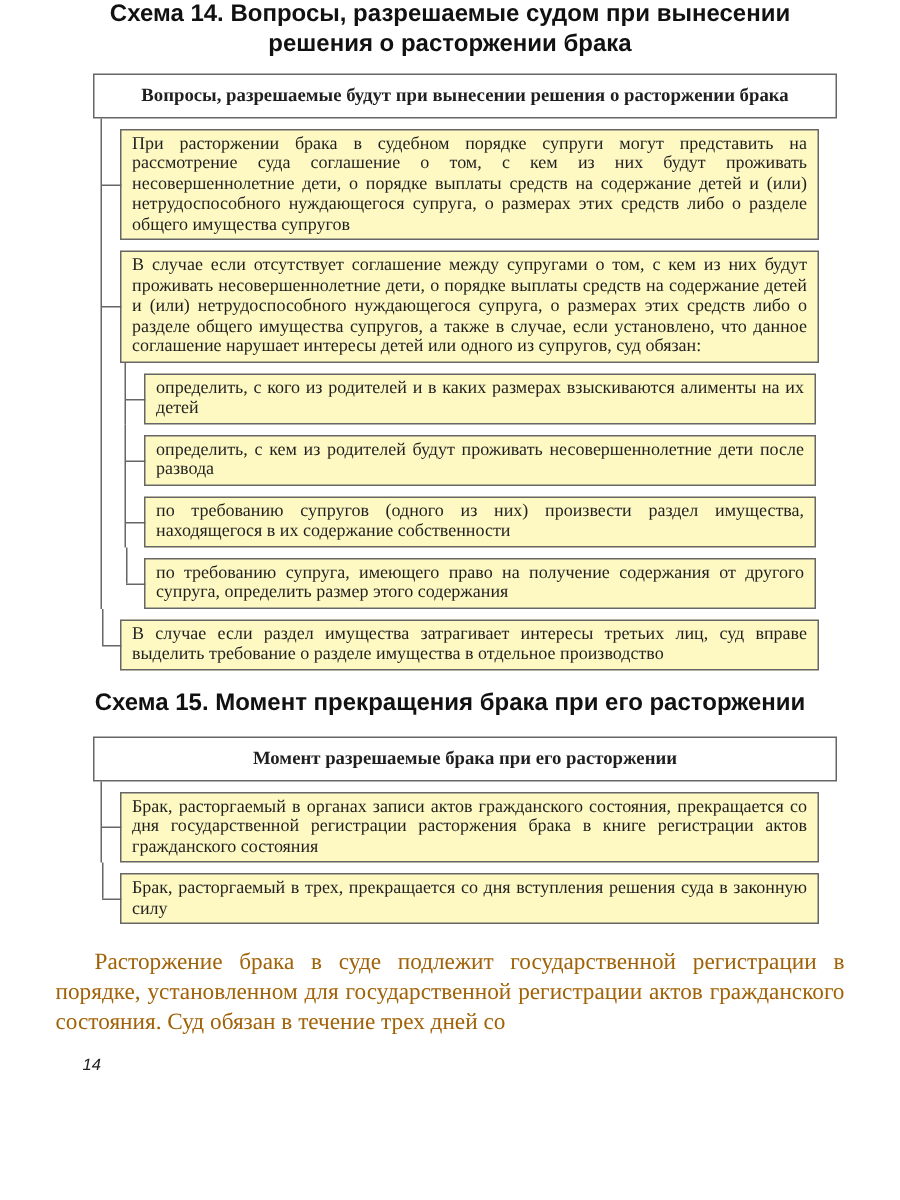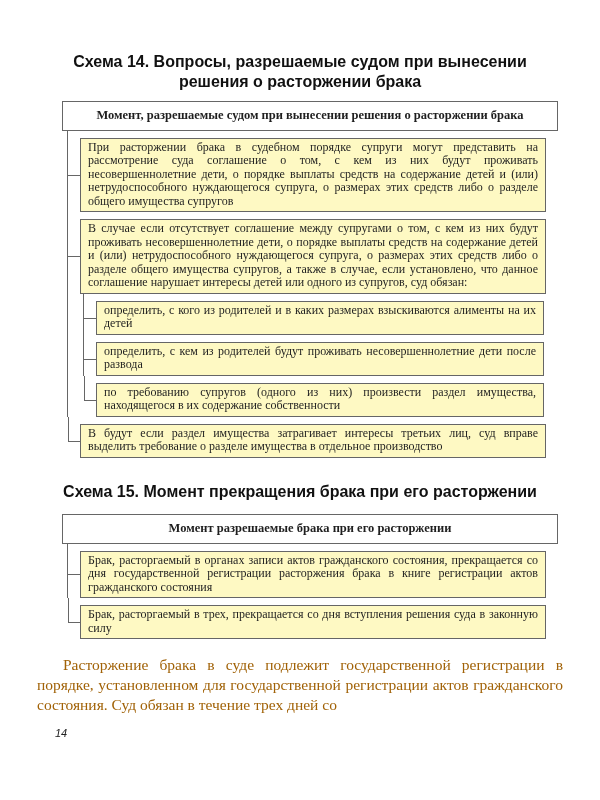--- a/index.html
+++ b/index.html
@@ -4,28 +4,28 @@
 <style>
   :root { --line:#666666; --ink:#1f1f1f; }
   * { box-sizing: border-box; }
   html,body { margin:0; padding:0; }
   body {
     width:600px; height:800px; background:#ffffff;
     font-family:"Liberation Serif", serif; color:var(--ink);
   }
   .page {
     position:relative; width:600px; height:800px; overflow:hidden;
-    background:#ffffff; padding-top:52px;
+    background:#ffffff; 
   }
   .scheme-heading {
     font-family:"Liberation Sans", sans-serif; font-weight:bold;
     font-size:16px; line-height:1.28; text-align:center;
     margin:0 45px 8px 45px; color:#111;
   }
-  .scheme-heading.second { margin-top:24px; margin-bottom:12px; }
+  .scheme-heading.second { margin-top:12px; margin-bottom:12px; }
   .diagram { margin:0 42px 0 62px; }
   .root-box {
     border:1px solid var(--line); padding:6px 8px;
     text-align:center; font-weight:bold; font-size:12.5px; line-height:1.25;
     background:#fff;
   }
   .tree { margin-left:5px; margin-right:12px; }
   .tree .tree { margin-left:3px; margin-right:2px; }
   .node { position:relative; padding-left:13px; padding-top:7px; }
   .node::before {
@@ -56,41 +56,44 @@
   }
 </style>
 </head>
 <body>
 
 <div class="page">
 
   <div class="scheme-heading">Схема 14. Вопросы, разрешаемые судом при вынесении решения о расторжении брака</div>
 
   <div class="diagram">
-    <div class="root-box">Момент, разрешаемые судом при вынесении решения о расторжении брака</div>
+    <div class="root-box">Вопросы, разрешаемые будут при вынесении решения о расторжении брака</div>
     <div class="tree">
       <div class="node">
         <div class="box">При расторжении брака в судебном порядке супруги могут представить на рассмотрение суда соглашение о том, с кем из них будут проживать несовершеннолетние дети, о порядке выплаты средств на содержание детей и (или) нетрудоспособного нуждающегося супруга, о размерах этих средств либо о разделе общего имущества супругов</div>
       </div>
       <div class="node">
         <div class="box">В случае если отсутствует соглашение между супругами о том, с кем из них будут проживать несовершеннолетние дети, о порядке выплаты средств на содержание детей и (или) нетрудоспособного нуждающегося супруга, о размерах этих средств либо о разделе общего имущества супругов, а также в случае, если установлено, что данное соглашение нарушает интересы детей или одного из супругов, суд обязан:</div>
         <div class="tree">
           <div class="node">
             <div class="box">определить, с кого из родителей и в каких размерах взыскиваются алименты на их детей</div>
           </div>
           <div class="node">
             <div class="box">определить, с кем из родителей будут проживать несовершеннолетние дети после развода</div>
           </div>
           <div class="node">
             <div class="box">по требованию супругов (одного из них) произвести раздел имущества, находящегося в их содержание собственности</div>
           </div>
+          <div class="node">
+            <div class="box">по требованию супруга, имеющего право на получение содержания от другого супруга, определить размер этого содержания</div>
+          </div>
         </div>
       </div>
       <div class="node">
-        <div class="box">В будут если раздел имущества затрагивает интересы третьих лиц, суд вправе выделить требование о разделе имущества в отдельное производство</div>
+        <div class="box">В случае если раздел имущества затрагивает интересы третьих лиц, суд вправе выделить требование о разделе имущества в отдельное производство</div>
       </div>
     </div>
   </div>
 
   <div class="scheme-heading second">Схема 15. Момент прекращения брака при его расторжении</div>
 
   <div class="diagram">
     <div class="root-box">Момент разрешаемые брака при его расторжении</div>
     <div class="tree">
       <div class="node">

